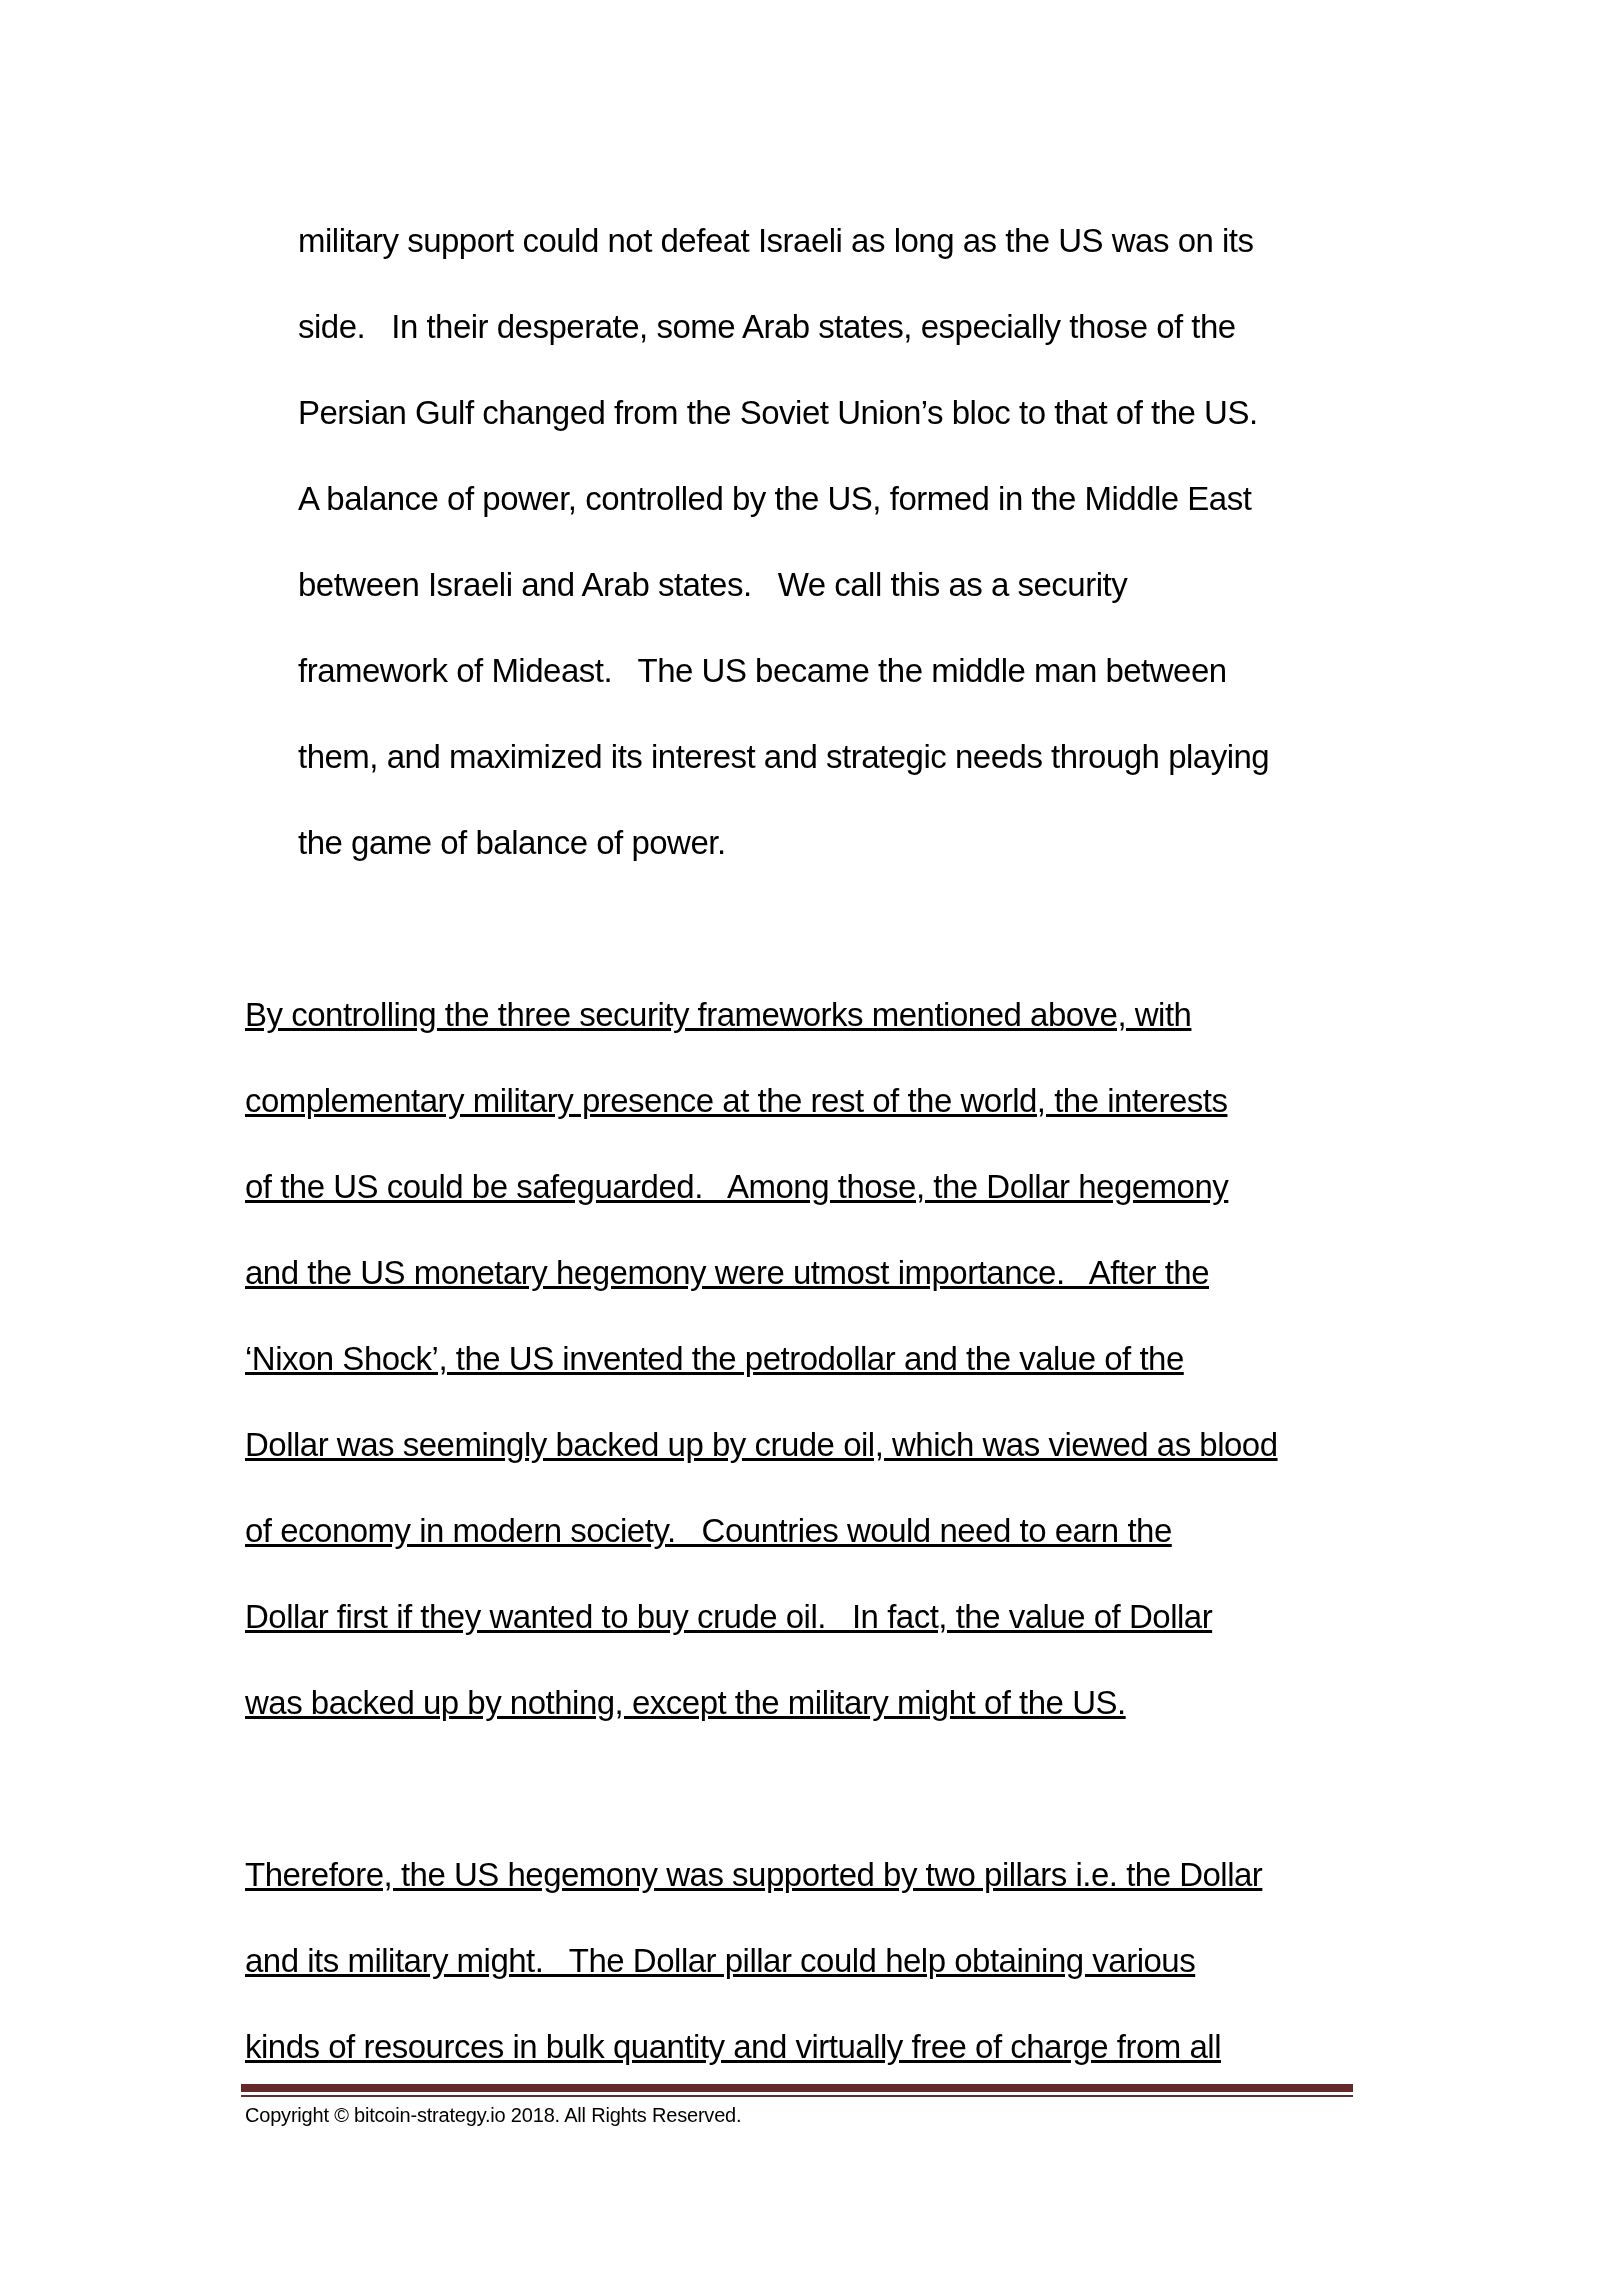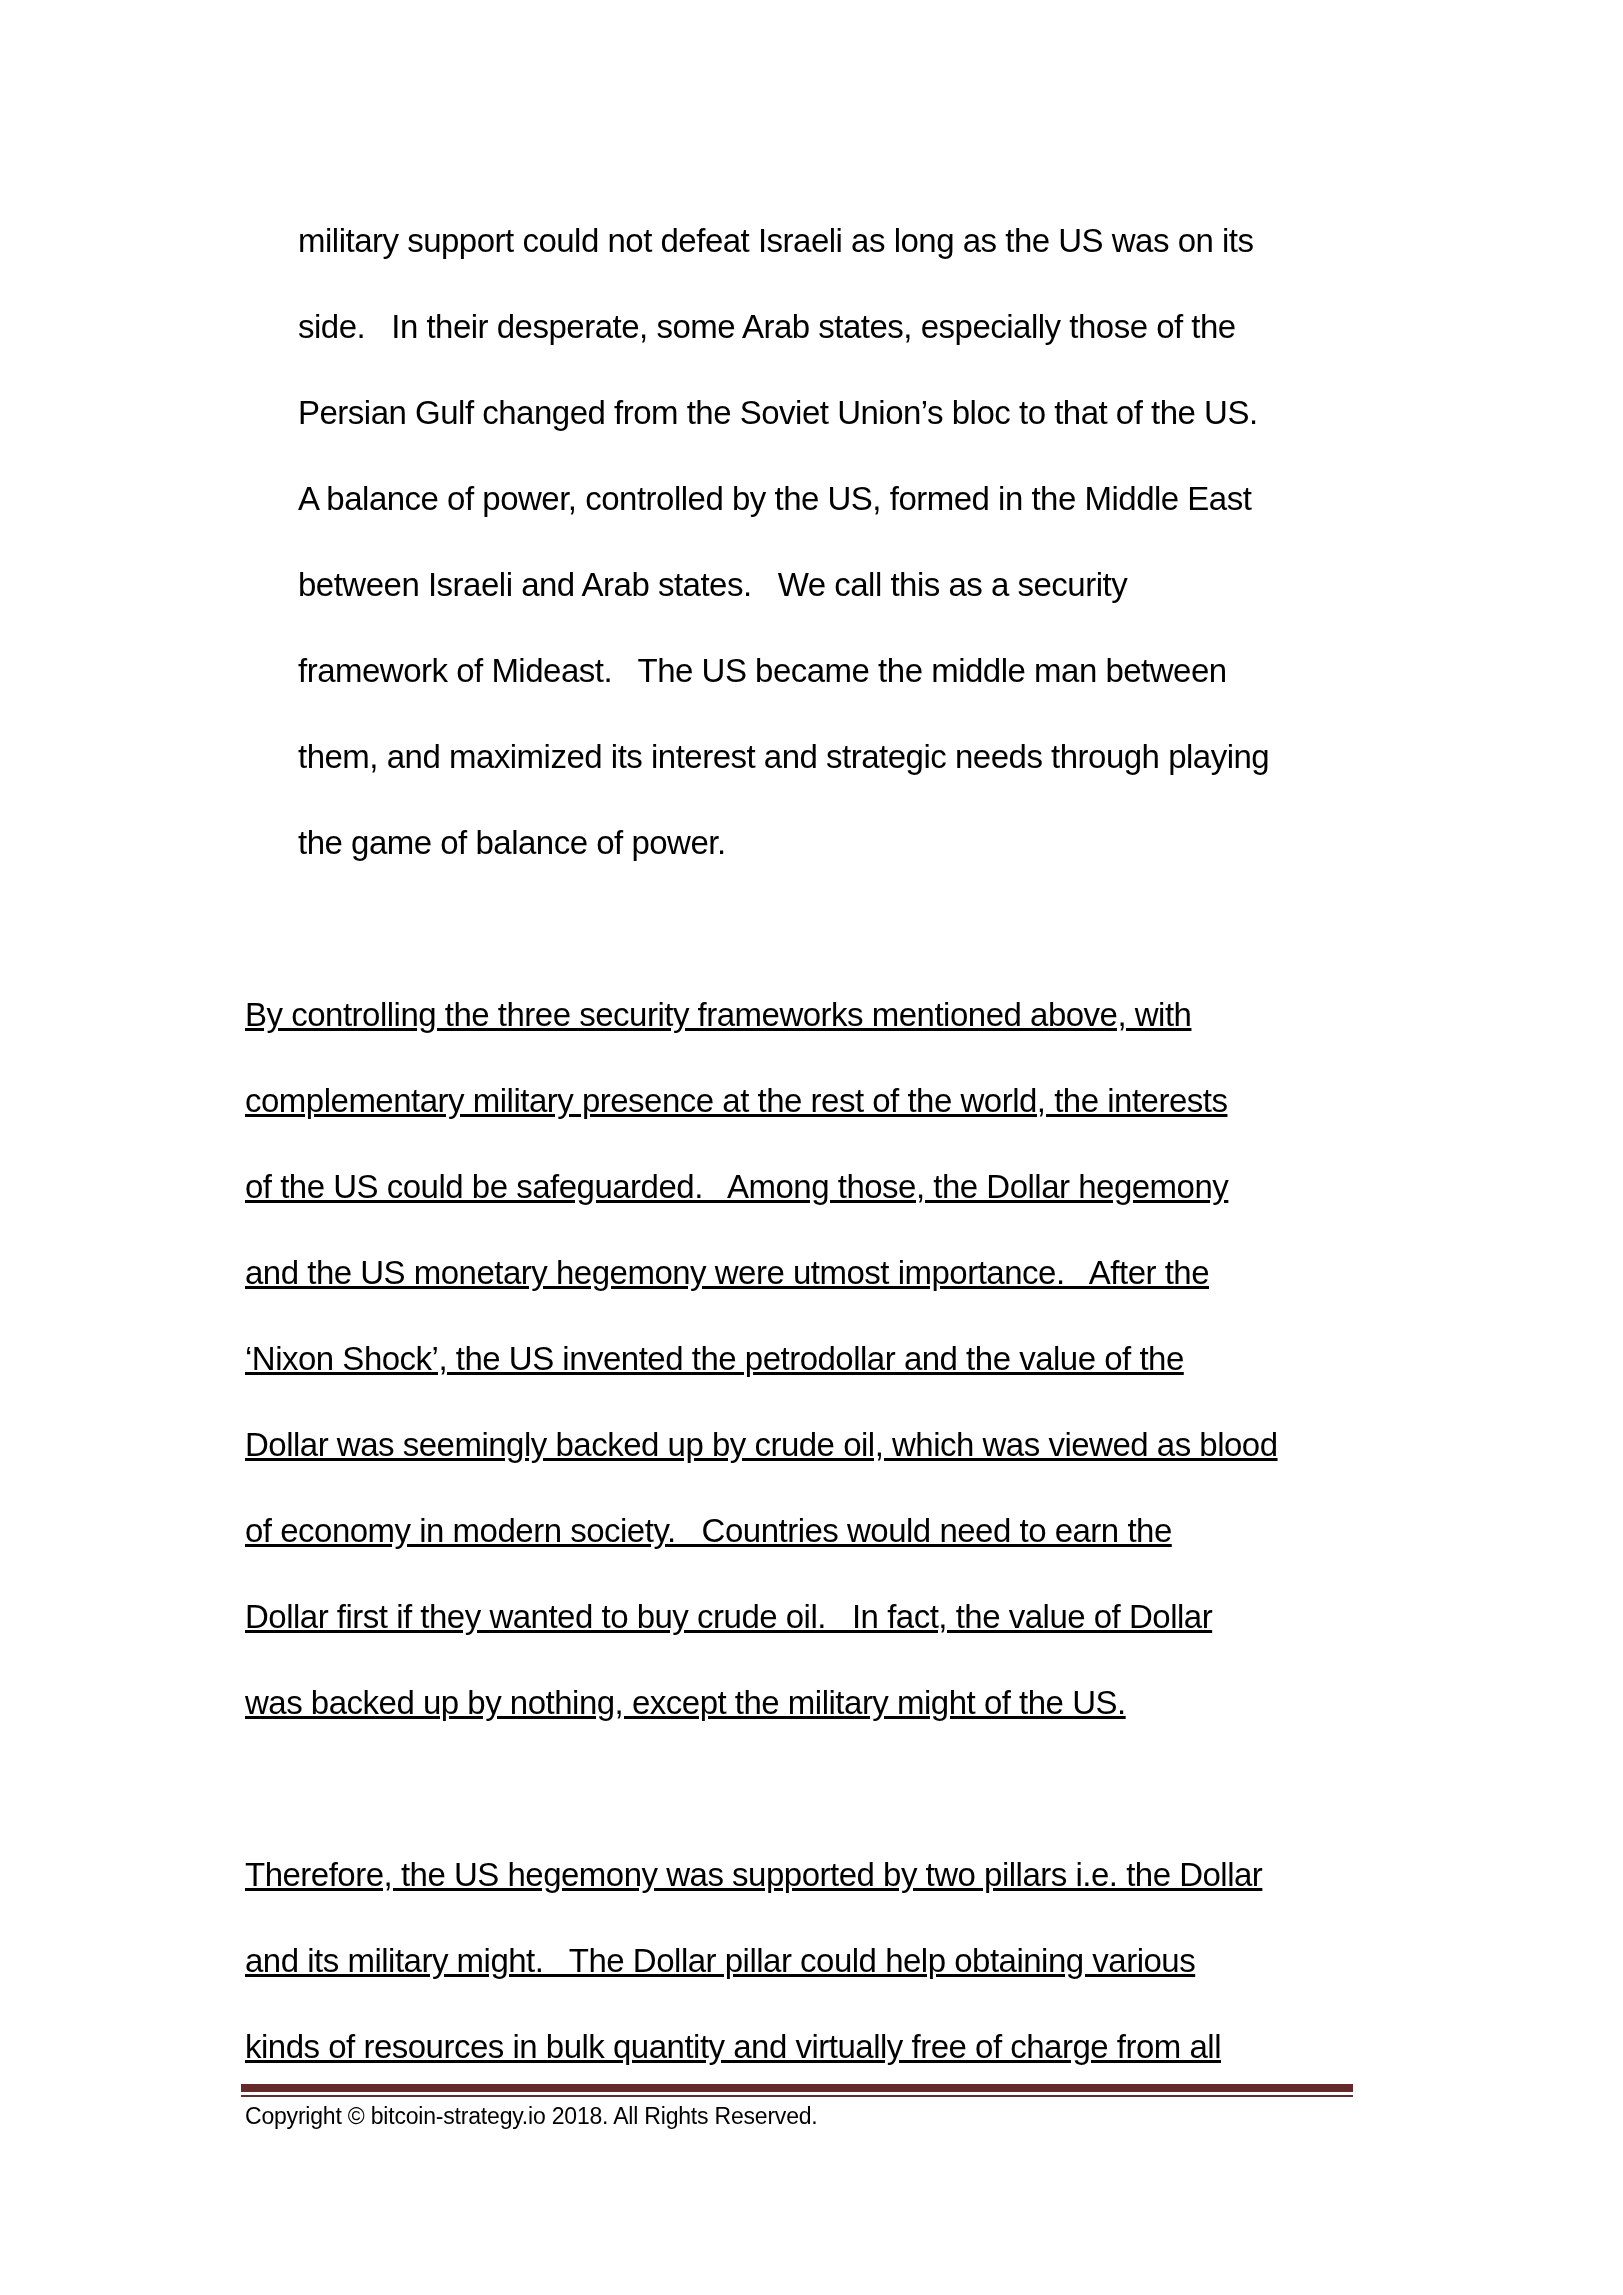--- a/index.html
+++ b/index.html
@@ -55,21 +55,21 @@
   .footer-row {
     position: absolute;
     left: 245px;
     top: 2103px;
     width: 1134px;
     display: flex;
     justify-content: space-between;
     align-items: baseline;
   }
   .footer-copyright {
-    font-size: 23px;
+    font-size: 20px;
     letter-spacing: -0.2px;
     white-space: pre;
     text-align: center;
   }
   .footer-pagenum {
     font-family: Liberation Serif, serif;
     font-size: 21px;
   }
 </style>
 </head>

